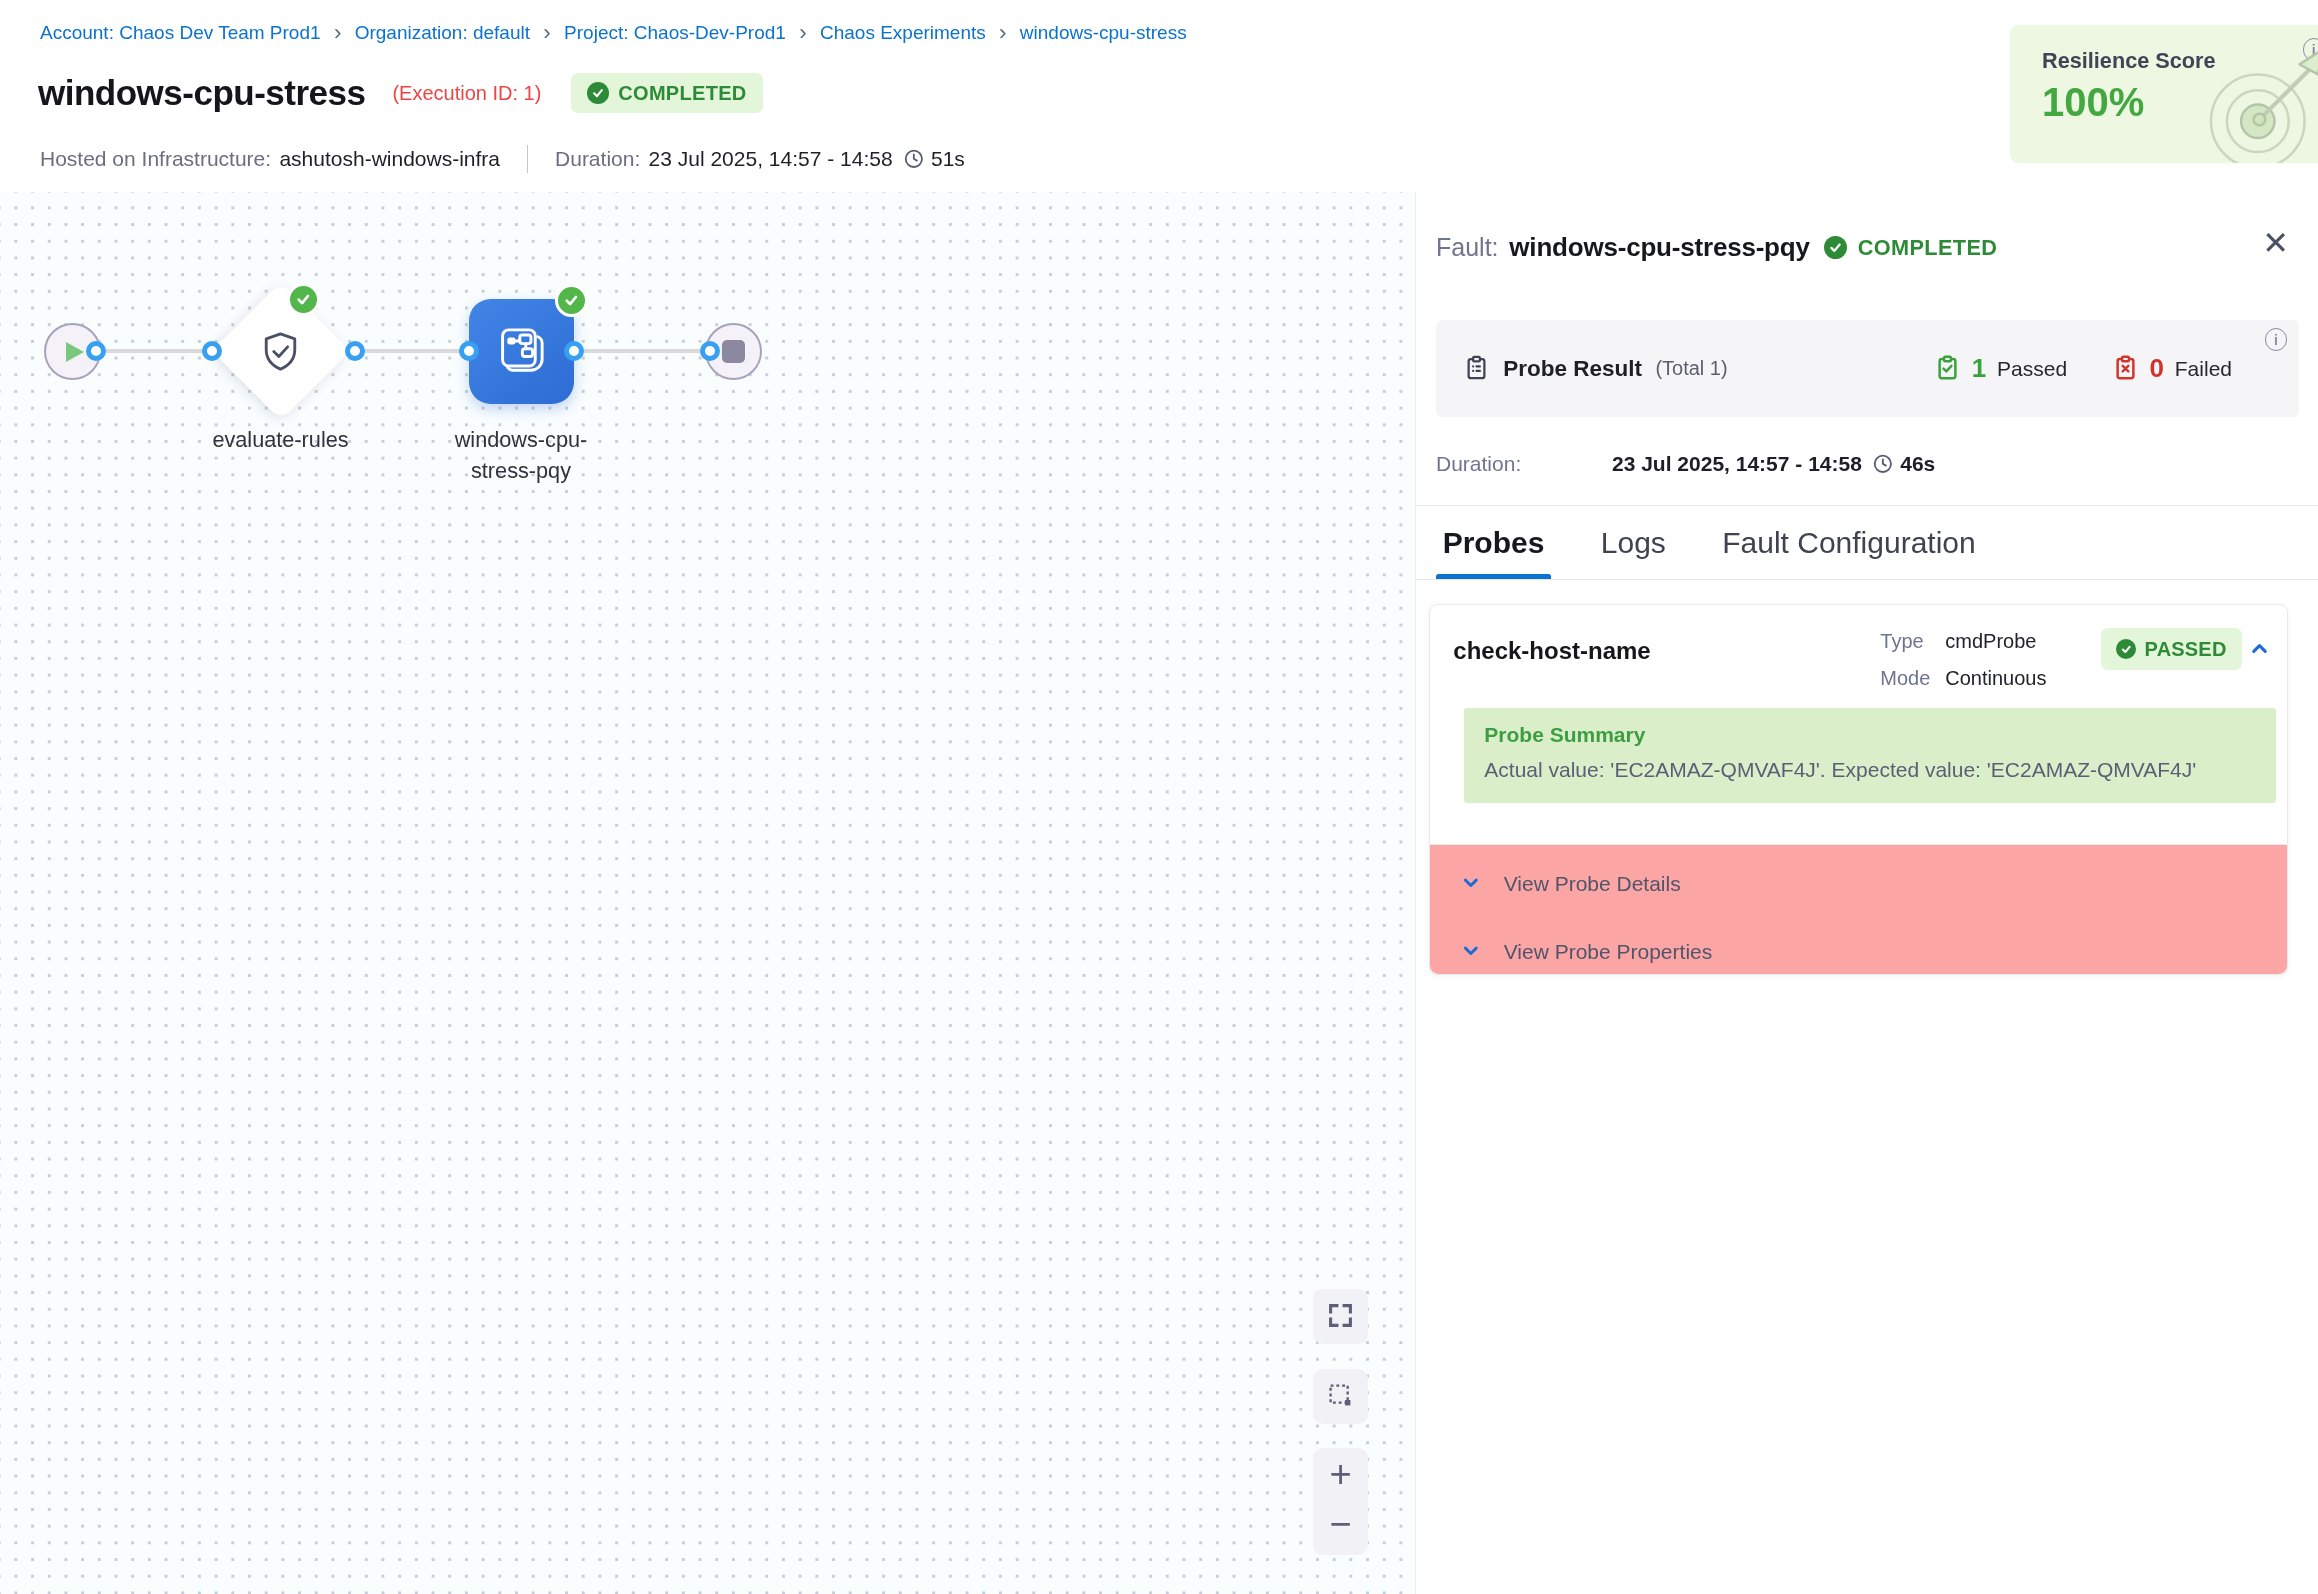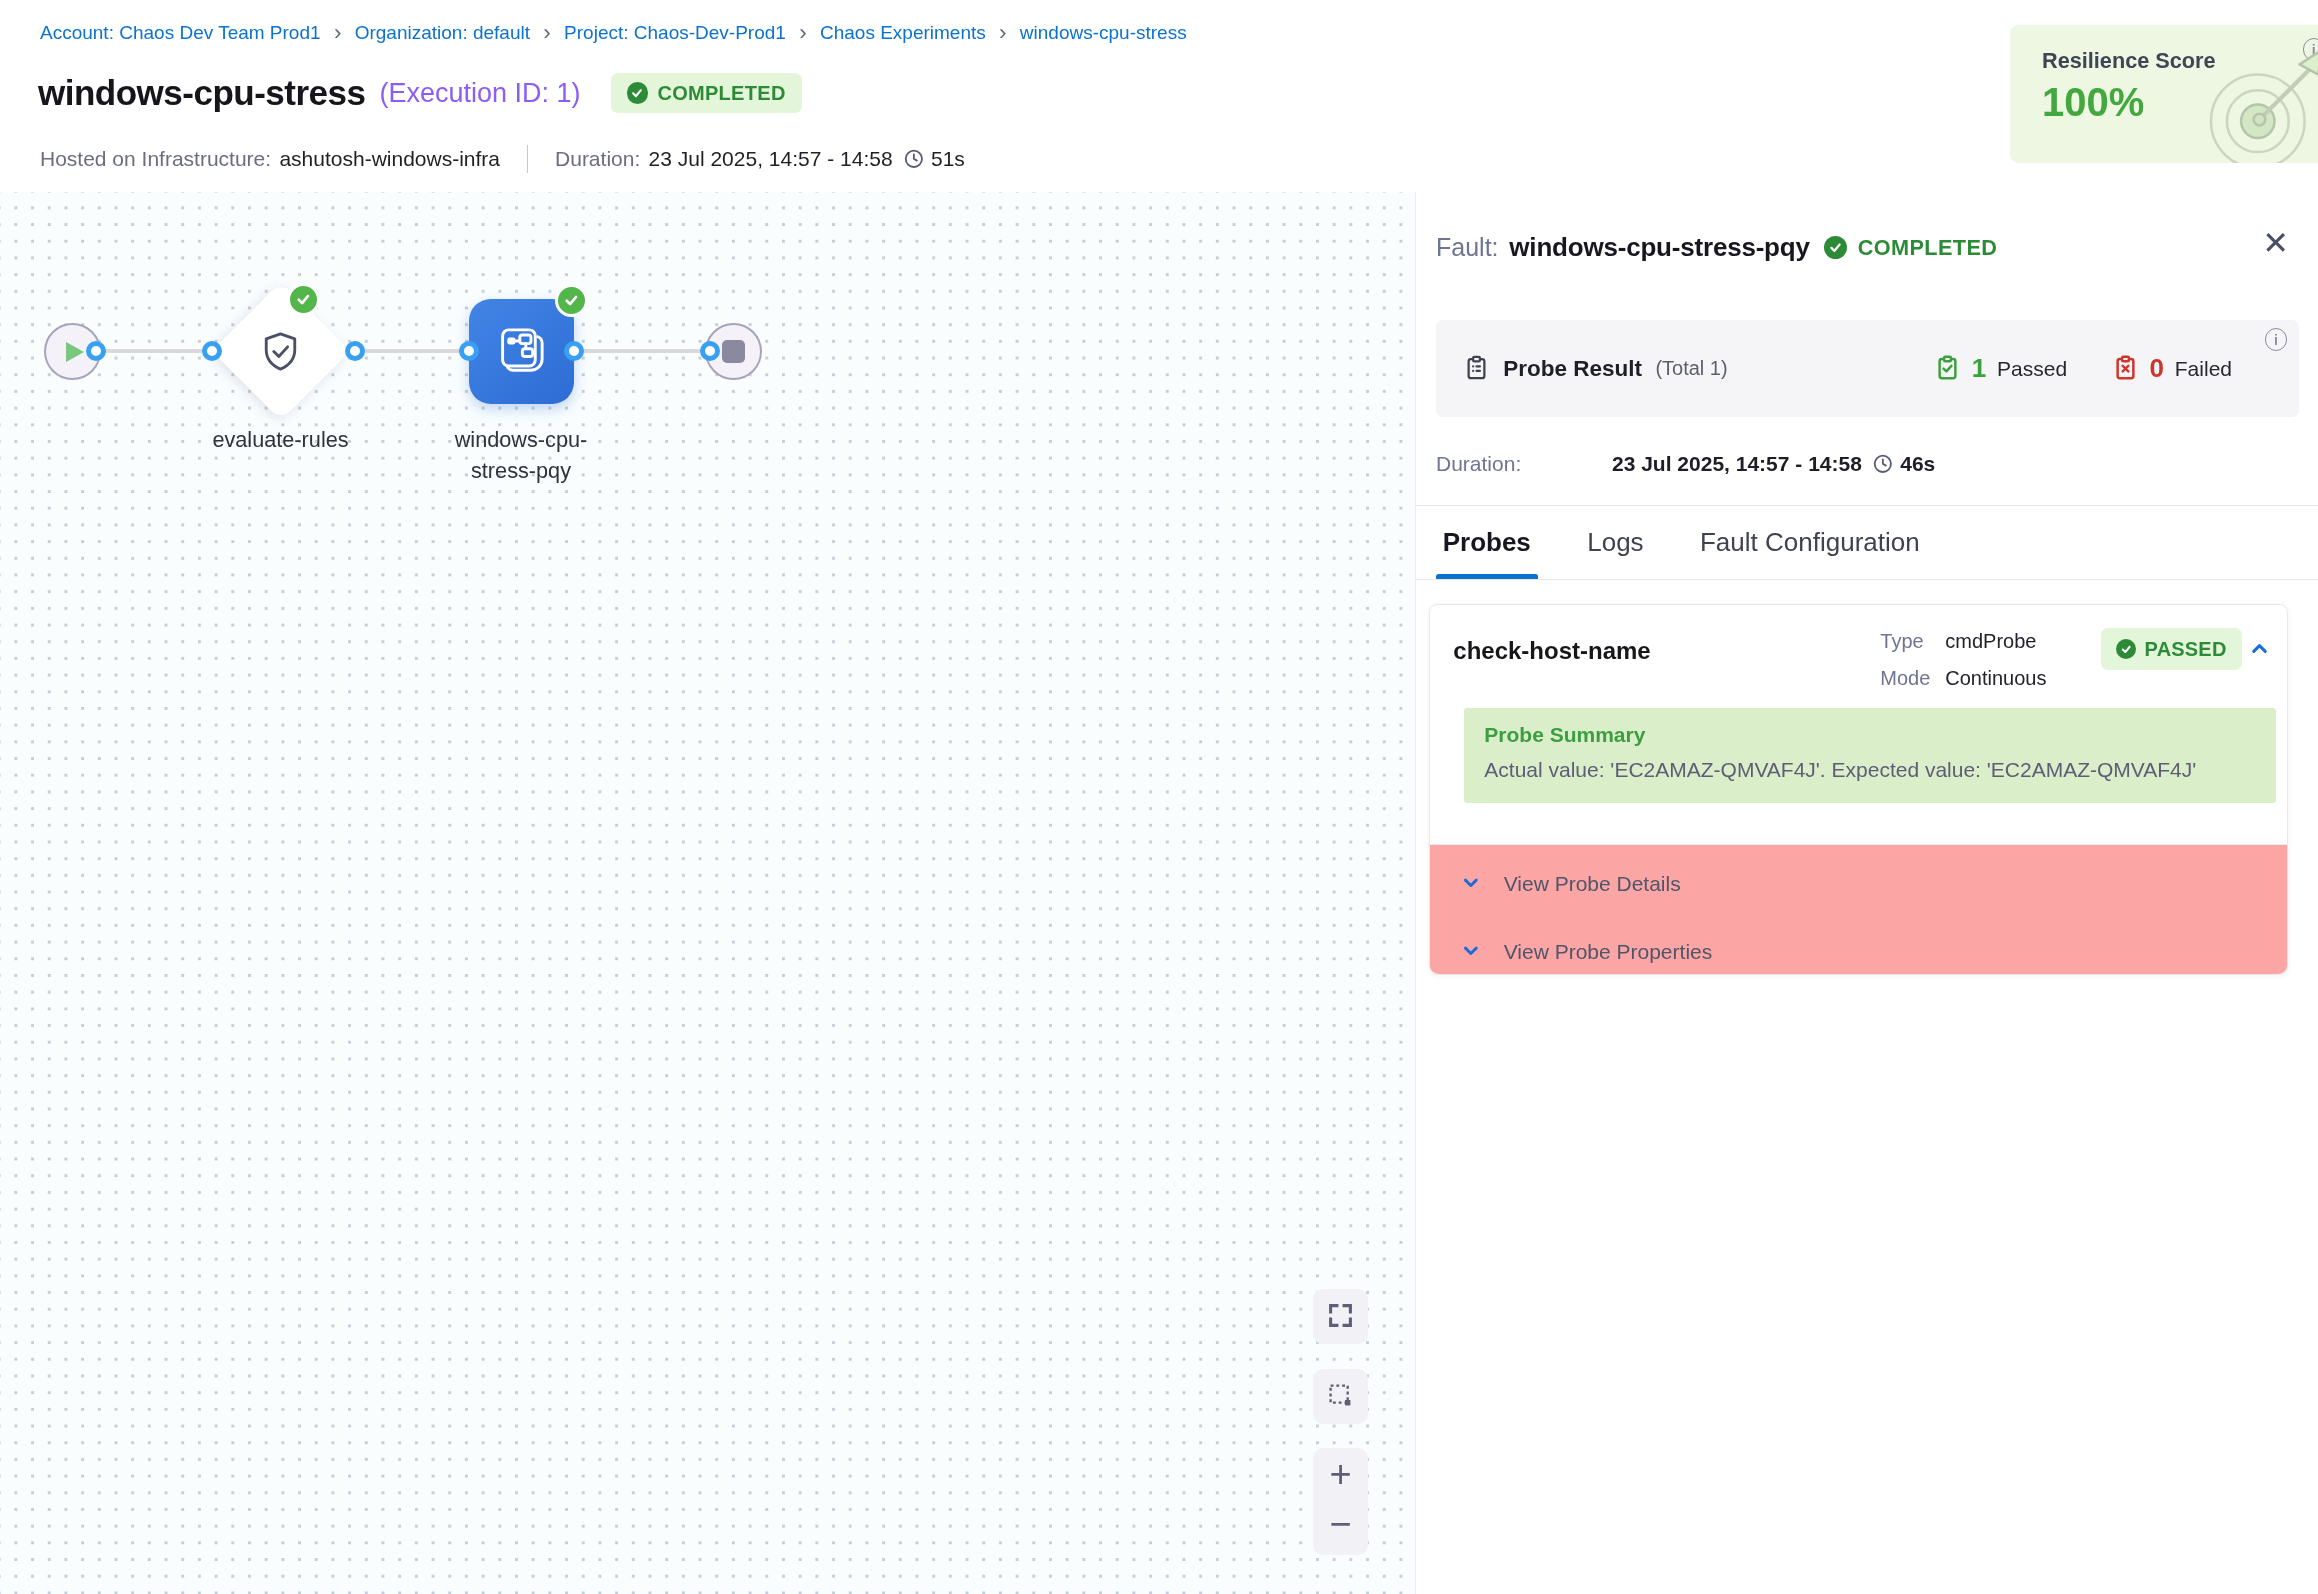--- a/index.html
+++ b/index.html
@@ -7,21 +7,21 @@
   body { font-family:"Liberation Sans","DejaVu Sans",sans-serif; }
   .app { position:relative; width:2319px; height:1594px; overflow:hidden; background:#fff; }
 
   
   .hdr { position:absolute; left:0; top:0; width:2319px; height:192px; background:#fff; }
   .breadcrumb { position:absolute; left:40px; top:21.7px; display:flex; align-items:flex-end; font-size:19px; }
   .crumb { color:#0b72d0; cursor:pointer; white-space:nowrap; }
   .crumb-sep { color:#5f6b7a; margin:0 13.3px; font-size:22.5px; line-height:1; }
   .title-row { position:absolute; left:38px; top:73px; display:flex; align-items:center; }
   .page-title { font-size:35px; font-weight:700; color:#15151b; letter-spacing:-0.5px; }
-  .exec-id { font-size:27px; color:#8b5cf6; margin-left:14px; }
+  .exec-id { font-size:20px; color:#ef4444; margin-left:27px; }
   .status-badge { margin-left:30px; display:inline-flex; align-items:center; gap:9.2px; background:#e4f6da; border-radius:6.7px; padding:8.3px 16px; }
   .status-badge .txt { font-size:20px; font-weight:700; color:#2d8b37; letter-spacing:0.3px; }
   .check-circle { width:21.7px; height:21.7px; border-radius:50%; background:#2d8b37; display:inline-flex; align-items:center; justify-content:center; flex:none; }
   .meta-row { position:absolute; left:40px; top:145px; display:flex; align-items:center; font-size:21px; color:#1f2025; }
   .meta-label { color:#6c6d80; margin-right:8.3px; }
   .meta-sep { width:0; height:28px; border-left:1.7px solid #c3c6d0; margin:0 27px; }
   .clock-ic { margin:0 6.7px 0 10px; display:inline-flex; }
 
   .res-card { position:absolute; left:2010px; top:25px; width:330px; height:138px; background:#edf7e2; border-radius:8.3px; overflow:hidden; }
   .res-label { position:absolute; left:32px; top:23px; font-size:21.7px; font-weight:700; color:#404556; }
@@ -74,21 +74,21 @@
   .fail-count { font-size:26px; font-weight:700; color:#cf352b; }
   .pb-sub { font-size:21px; color:#26272f; }
   .sp28 { width:23px; }
   .pb-info { position:absolute; right:11.7px; top:8.3px; }
 
   .fp-dur { position:absolute; left:20px; top:260px; display:flex; align-items:center; font-size:21px; }
   .fp-dur-label { color:#6f7490; width:176px; }
   .fp-dur-val { color:#1d1e26; font-weight:600; }
   .fp-divider1 { position:absolute; left:0; right:0; top:313px; border-top:0.8px solid #e7e7ec; }
   .tabs { position:absolute; left:20px; top:314px; height:73px; display:flex; gap:43px; }
-  .tab { position:relative; height:100%; display:flex; align-items:center; padding:0 6.7px; font-size:26px; color:#40434f; cursor:pointer; }
+  .tab { position:relative; height:100%; display:flex; align-items:center; padding:0 6.7px; font-size:30px; color:#40434f; cursor:pointer; }
   .tab.active { font-weight:700; color:#17171f; }
   .tab.active::after { content:""; position:absolute; left:0; right:0; bottom:0; height:5px; background:#0b72d0; border-radius:2.5px 2.5px 0 0; }
   .fp-divider2 { position:absolute; left:0; right:0; top:387px; border-top:0.8px solid #e7e7ec; }
 
   .probe-card { position:absolute; left:13.3px; top:412px; width:859px; height:371px; background:#fff; border:0.8px solid #e8e8ee; border-radius:8.3px; box-shadow:0 1.7px 6.7px rgba(40,41,61,.05); }
   .pc-title { position:absolute; left:23px; top:32px; font-size:24px; font-weight:600; color:#17171b; }
   .pc-meta { position:absolute; left:450px; top:18.3px; font-size:20px; }
   .pc-meta .mrow { height:37px; display:flex; align-items:center; }
   .pc-meta .mlab { color:#6f7490; width:65px; }
   .pc-meta .mval { color:#22232b; }

